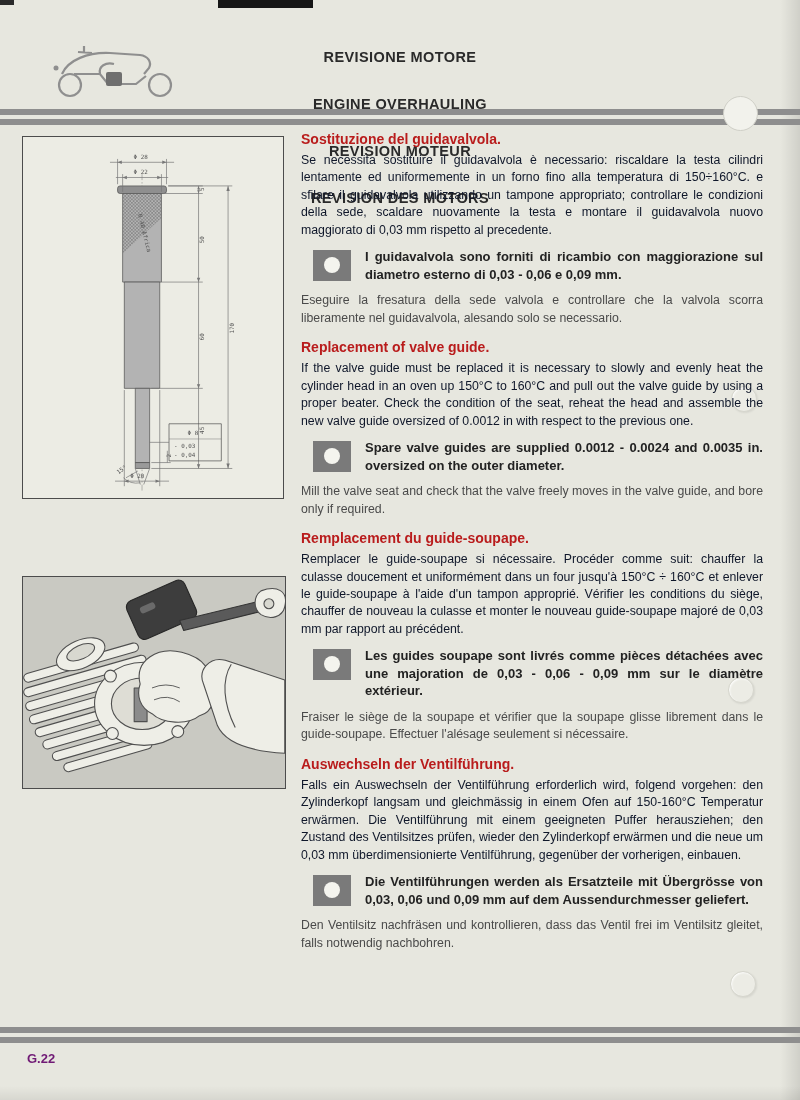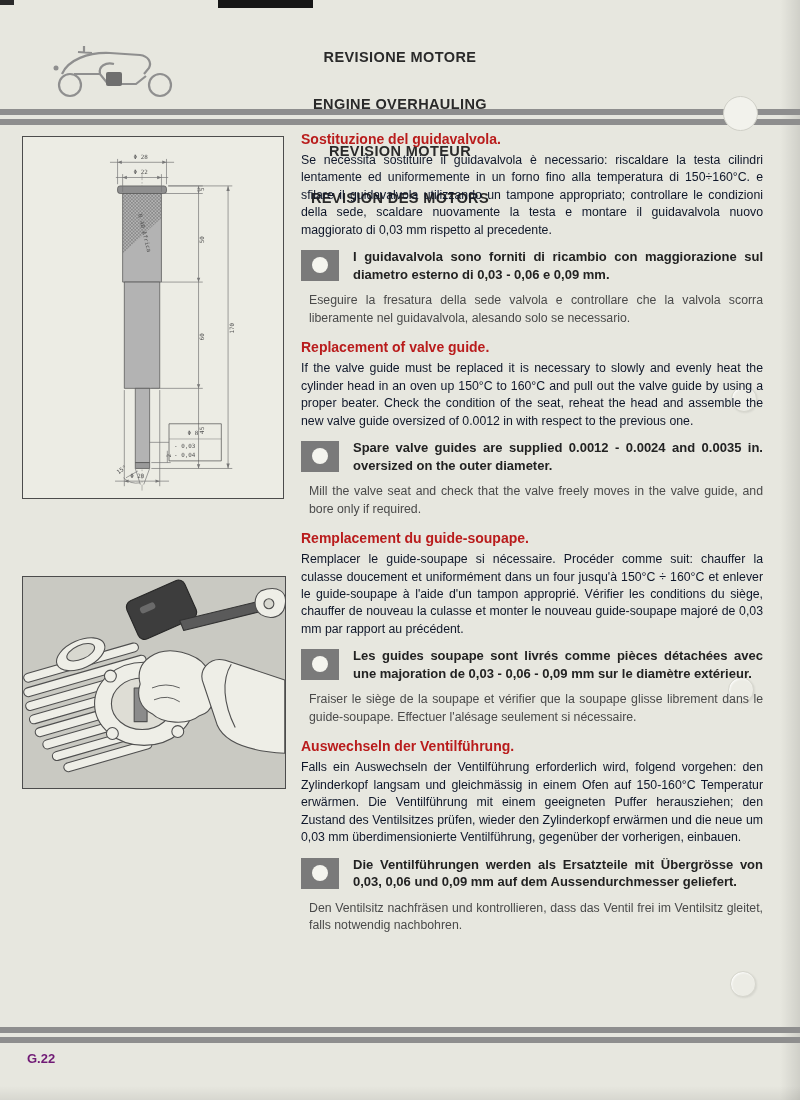--- a/index.html
+++ b/index.html
@@ -39,25 +39,25 @@
   
   .fig-box{position:absolute;border:1.6px solid #4c4c4c;box-sizing:border-box;}
   .fig-drawing{left:22px;top:136px;width:262px;height:363px;background:#ececе4;background:#ecece4;}
   .fig-photo{left:22px;top:576px;width:264px;height:213px;background:#c9c9c2;}
   .fig-box svg{display:block;width:100%;height:100%;}
 
   
   .col{position:absolute;left:301px;top:131px;width:462px;}
   .sec-heading{font-weight:bold;font-size:14px;color:#b91c1c;margin:0 0 5px 0;}
   .sec-body{font-size:12.3px;line-height:1.42;text-align:justify;margin:0 0 9px 0;color:#0f172a;}
-  .note-row{display:flex;align-items:flex-start;margin:2px 0 9px 0;}
+  .note-row{display:flex;align-items:flex-start;margin:2px 0 9px 12px;}
   .note-icon{flex:0 0 38px;width:38px;height:31px;background:#7a7a7a;position:relative;margin-right:14px;margin-top:2px;}
   .note-icon::after{content:"";position:absolute;left:11px;top:7px;width:16px;height:16px;border-radius:50%;background:#f4f4ee;}
   .note-text{font-weight:bold;font-size:13px;line-height:1.35;color:#222;text-align:justify;}
-  .sec-after{font-size:12.3px;line-height:1.42;text-align:justify;margin:0 0 12px 8px;color:#4a4a4a;}
+  .sec-after{font-size:12.3px;line-height:1.42;text-align:justify;margin:0 0 12px 0;color:#4a4a4a;}
 
   .page-number{position:absolute;left:27px;top:1051px;font-weight:bold;font-size:13px;color:#701a75;}
 
   
   .draw text{font-family:"DejaVu Sans Mono","Liberation Mono",monospace;fill:#555;font-size:7px;}
   .draw line, .draw path, .draw rect, .draw polyline, .draw polygon{vector-effect:non-scaling-stroke;}
 </style>
 </head>
 <body>
 

